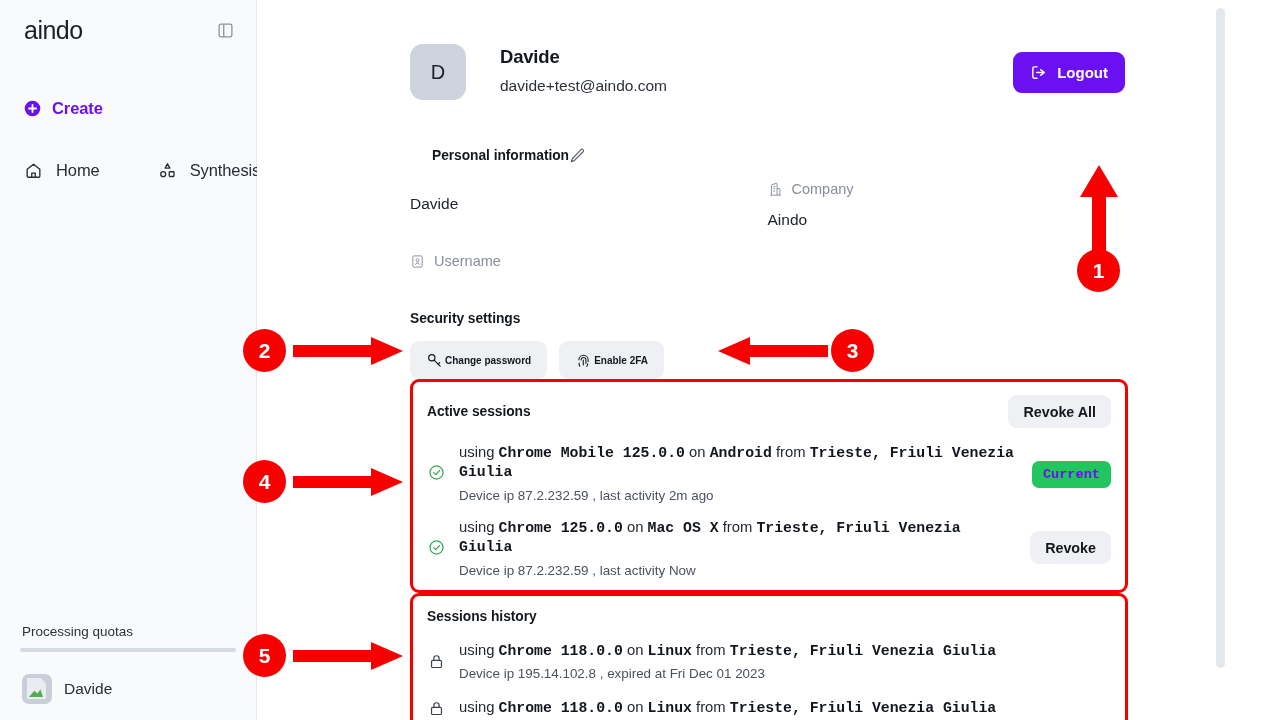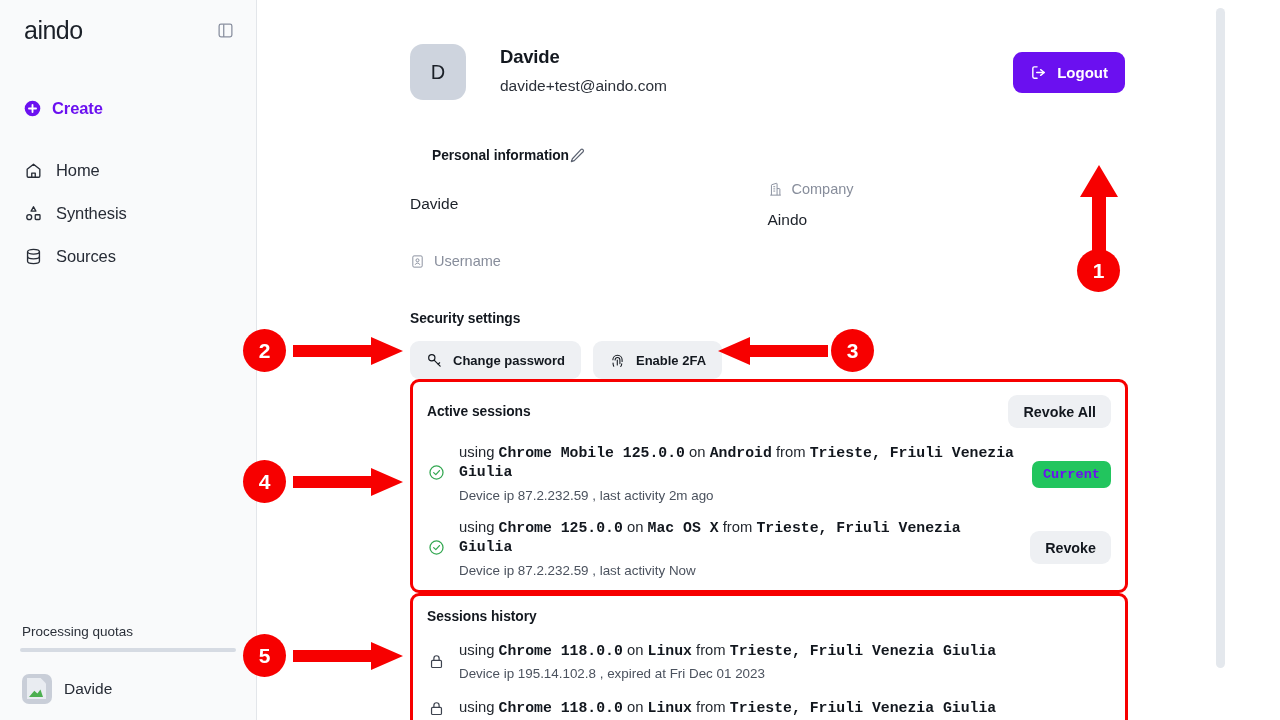--- a/index.html
+++ b/index.html
@@ -28,21 +28,21 @@
   .logo { font-size: 25px; font-weight: 500; letter-spacing: -0.5px; color: #1b2028; line-height: 1; }
   .panel-toggle {
     width: 22px; height: 22px; display: flex; align-items: center; justify-content: center;
     cursor: pointer; color: #8a90a0;
   }
   .create-row {
     display: flex; align-items: center; gap: 11px;
     padding: 0 24px; margin-top: 56px; cursor: pointer;
   }
   .create-label { color: #6b10f0; font-size: 16.5px; font-weight: 700; letter-spacing: -0.1px; }
-  .nav { margin-top: 36px; display: flex; flex-direction: column; gap: 10px; }
+  .nav { margin-top: 36px; display: flex; flex-direction: row; gap: 10px; }
   .nav-item {
     display: flex; align-items: center; gap: 13px;
     padding: 7px 24px; cursor: pointer; color: #272c36;
   }
   .nav-item span.label { font-size: 16.5px; letter-spacing: -0.1px; }
   .quotas {
     position: absolute; left: 0; right: 0; bottom: 0; padding: 0 20px 16px 20px;
   }
   .quotas-title { font-size: 13.5px; color: #2b3039; margin-bottom: 9px; padding-left: 2px; }
   .quota-bar { height: 4px; border-radius: 3px; background: #d6dbe3; width: 100%; }
@@ -103,22 +103,22 @@
     display: flex; align-items: center; gap: 9px;
     font-size: 14.5px; color: #878d9b;
   }
   .field-value { font-size: 15.5px; color: #1b2028; margin-top: 14px; }
   .field-row2 { margin-top: 24px; }
 
   .security { margin-top: 42px; }
   .sec-buttons { display: flex; gap: 12px; margin-top: 15px; }
   .sec-btn {
     background: #eef0f3; border: none; border-radius: 9px; height: 38px;
-    padding: 0 16px; display: inline-flex; align-items: center; gap: 10px;
-    font-size: 13px; font-weight: 700; color: #13181f; cursor: pointer;
+    padding: 0 16px; display: inline-flex; align-items: center; gap: 2px;
+    font-size: 10px; font-weight: 700; color: #13181f; cursor: pointer;
     font-family: inherit;
   }
 
   .card {
     width: 718px; border: 3px solid #f70000; border-radius: 9px;
     background: #fff; padding: 13px 14px 12px 14px;
   }
   .card-head { display: flex; align-items: center; justify-content: space-between; }
   .ghost-btn {
     background: #eef0f3; border: none; border-radius: 9px; height: 33px;

